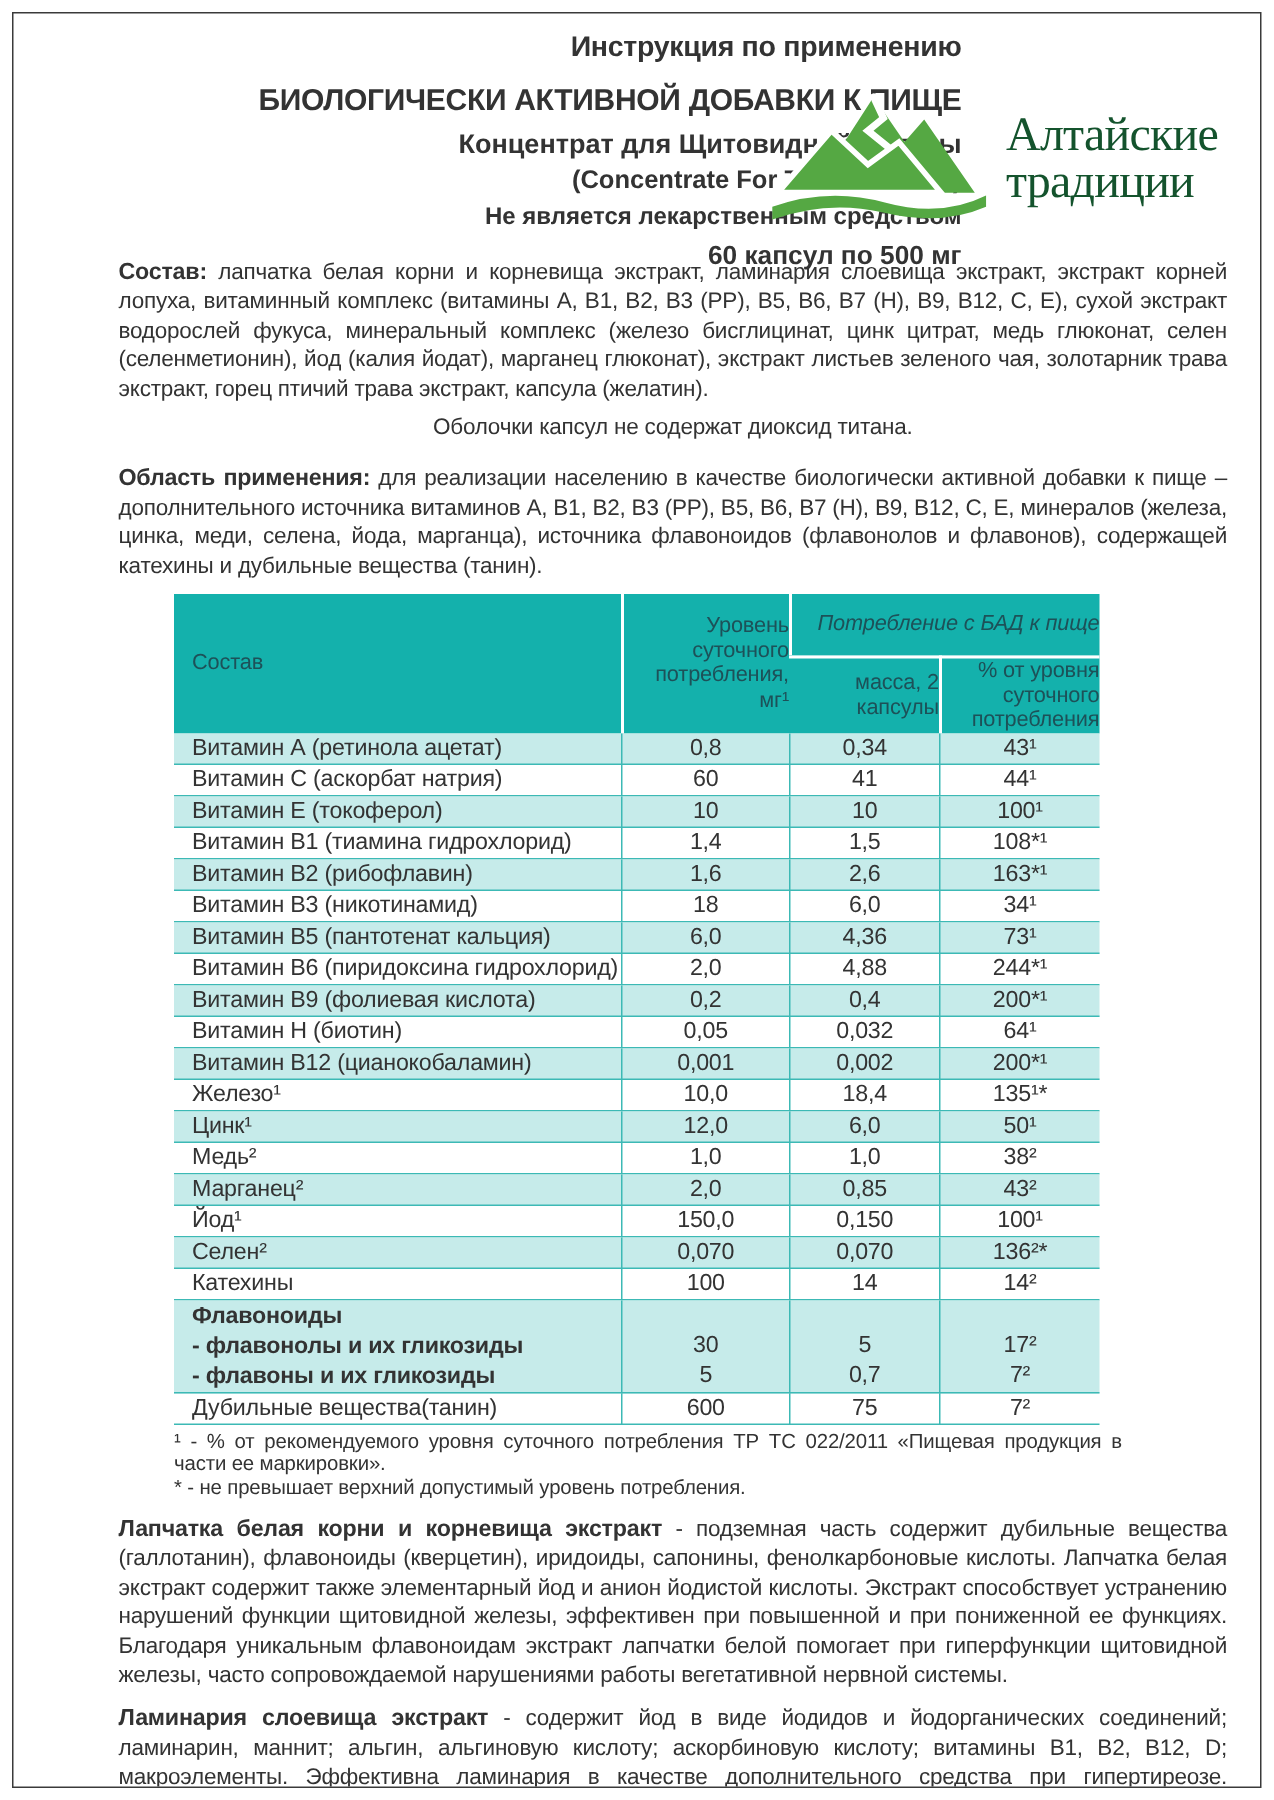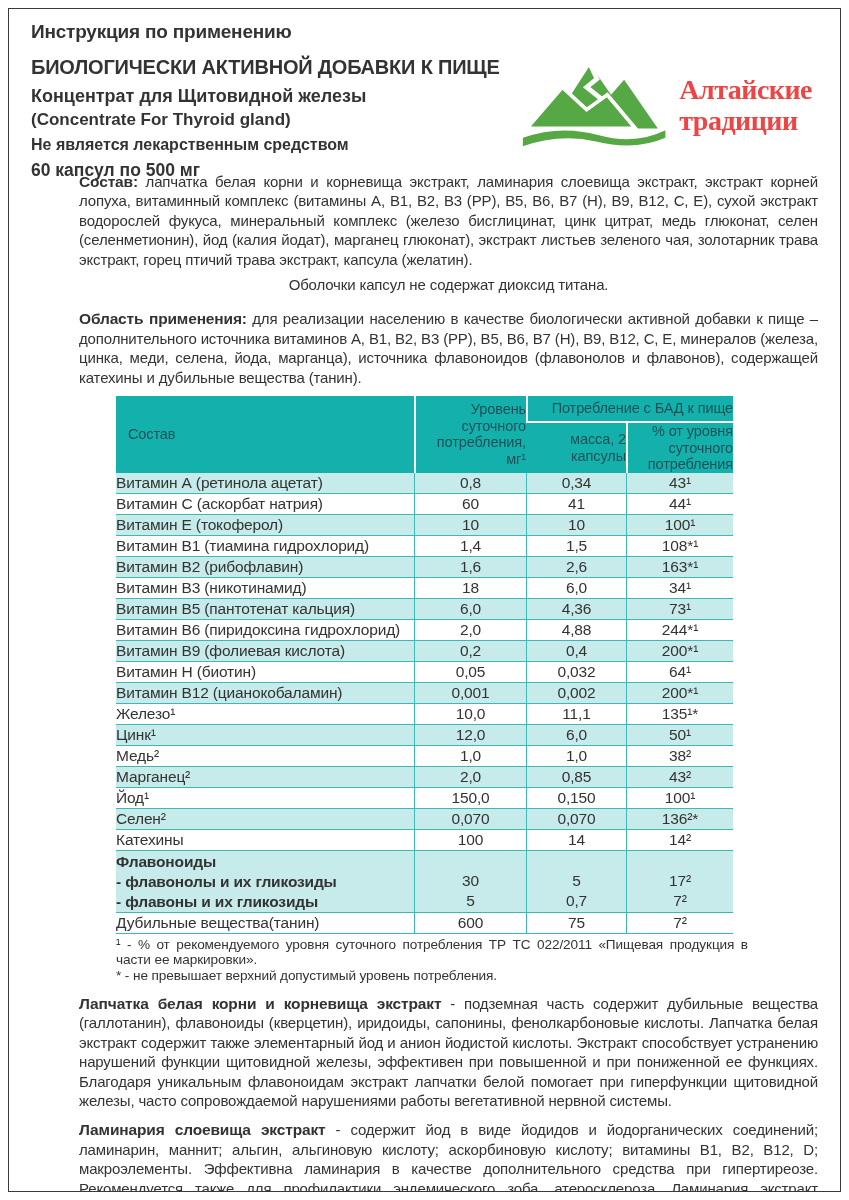--- a/index.html
+++ b/index.html
@@ -11,51 +11,51 @@
     --ink:#333333;
   }
   *{margin:0;padding:0;box-sizing:border-box;}
   html,body{background:#fff;}
   body{font-family:"Liberation Sans", sans-serif;color:var(--ink);}
   .page{position:relative;width:849px;height:1200px;background:#fff;overflow:hidden;}
   .frame{position:absolute;inset:8px;border:1.5px solid #3a3a3a;padding:8px 22px 10px 22px;overflow:hidden;}
 
   
   .header-row{position:relative;height:146px;}
-  .head-text{width:610px;text-align:left;padding-top:4px;}
+  .head-text{width:610px;text-align:right;padding-top:4px;}
   .ht1{font-size:19px;font-weight:bold;letter-spacing:-0.2px;}
   .ht2{font-size:20px;font-weight:bold;margin-top:13px;letter-spacing:-0.2px;}
   .ht3{font-size:18px;font-weight:bold;margin-top:7px;}
   .ht4{font-size:17px;font-weight:bold;margin-top:3px;}
   .ht5{font-size:16px;font-weight:bold;margin-top:6px;}
   .ht6{font-size:17.5px;font-weight:bold;margin-top:6px;}
   .logo{position:absolute;right:6px;top:36px;display:flex;align-items:center;gap:8px;}
   .logo svg{display:block;}
-  .brand{font-family:"Liberation Serif", serif;font-weight:700;font-size:28px;line-height:31px;color:#ef4444;letter-spacing:-0.5px;}
+  .brand{font-family:"Liberation Serif", serif;font-weight:400;font-size:32px;line-height:31px;color:#14532d;letter-spacing:-0.5px;}
 
   
   .para{font-size:15px;line-height:19.4px;text-align:justify;letter-spacing:-0.15px;margin-top:9px;margin-left:48px;}
   .para b{font-size:15.5px;}
   .para.tight{margin-top:6px;text-align:center;}
   .para.gap{margin-top:15px;}
 
   
   .table-wrap{width:617px;margin:9px auto 0 auto;}
   table{border-collapse:separate;border-spacing:0;width:617px;table-layout:fixed;}
   col.c1{width:298px;} col.c2{width:112px;} col.c3{width:100px;} col.c4{width:107px;}
   thead th{background:var(--teal);color:var(--teal-text);font-weight:normal;font-size:14.5px;line-height:16.5px;text-align:right;vertical-align:middle;letter-spacing:-0.1px;}
   th.th-name{text-align:left;padding-left:12px;}
   th.th-daily,th.th-group{border-left:2.5px solid #fff;}
-  th.th-group{height:25px;}
+  th.th-group{height:41px;font-style:italic;}
   tr.hrow2 th{border-top:2.5px solid #fff;height:46px;}
   tr.hrow2 th.th-pct{border-left:2.5px solid #fff;}
   tbody td{font-size:15.5px;line-height:20px;border-bottom:1.5px solid var(--line);padding:0;vertical-align:middle;letter-spacing:-0.15px;}
   tbody td + td{border-left:1.5px solid var(--line);text-align:center;}
   tbody tr.shaded td{background:var(--row-shade);}
-  td.c-name{padding-left:0;}
+  td.c-name{padding-left:12px;}
   tr.multi td.c-name{vertical-align:top;padding-top:1px;font-weight:bold;}
   tr.multi td.c-val{vertical-align:bottom;padding-bottom:1px;}
   tbody td div{line-height:20px;}
 
   
   .footnotes{width:632px;margin:3px auto 0 auto;font-size:13.6px;line-height:15.8px;letter-spacing:-0.1px;text-align:justify;}
   .footnotes div{margin:0;}
 
   
   .section{margin-top:10px;}
@@ -271,21 +271,21 @@
               </td>
             </tr>
             <tr class="plain">
               <td class="c-name">
                 <div>Железо¹</div>
               </td>
               <td class="c-val">
                 <div>10,0</div>
               </td>
               <td class="c-val">
-                <div>11,1</div>
+                <div>18,4</div>
               </td>
               <td class="c-val">
                 <div>135¹*</div>
               </td>
             </tr>
             <tr class="shaded">
               <td class="c-name">
                 <div>Цинк¹</div>
               </td>
               <td class="c-val">

